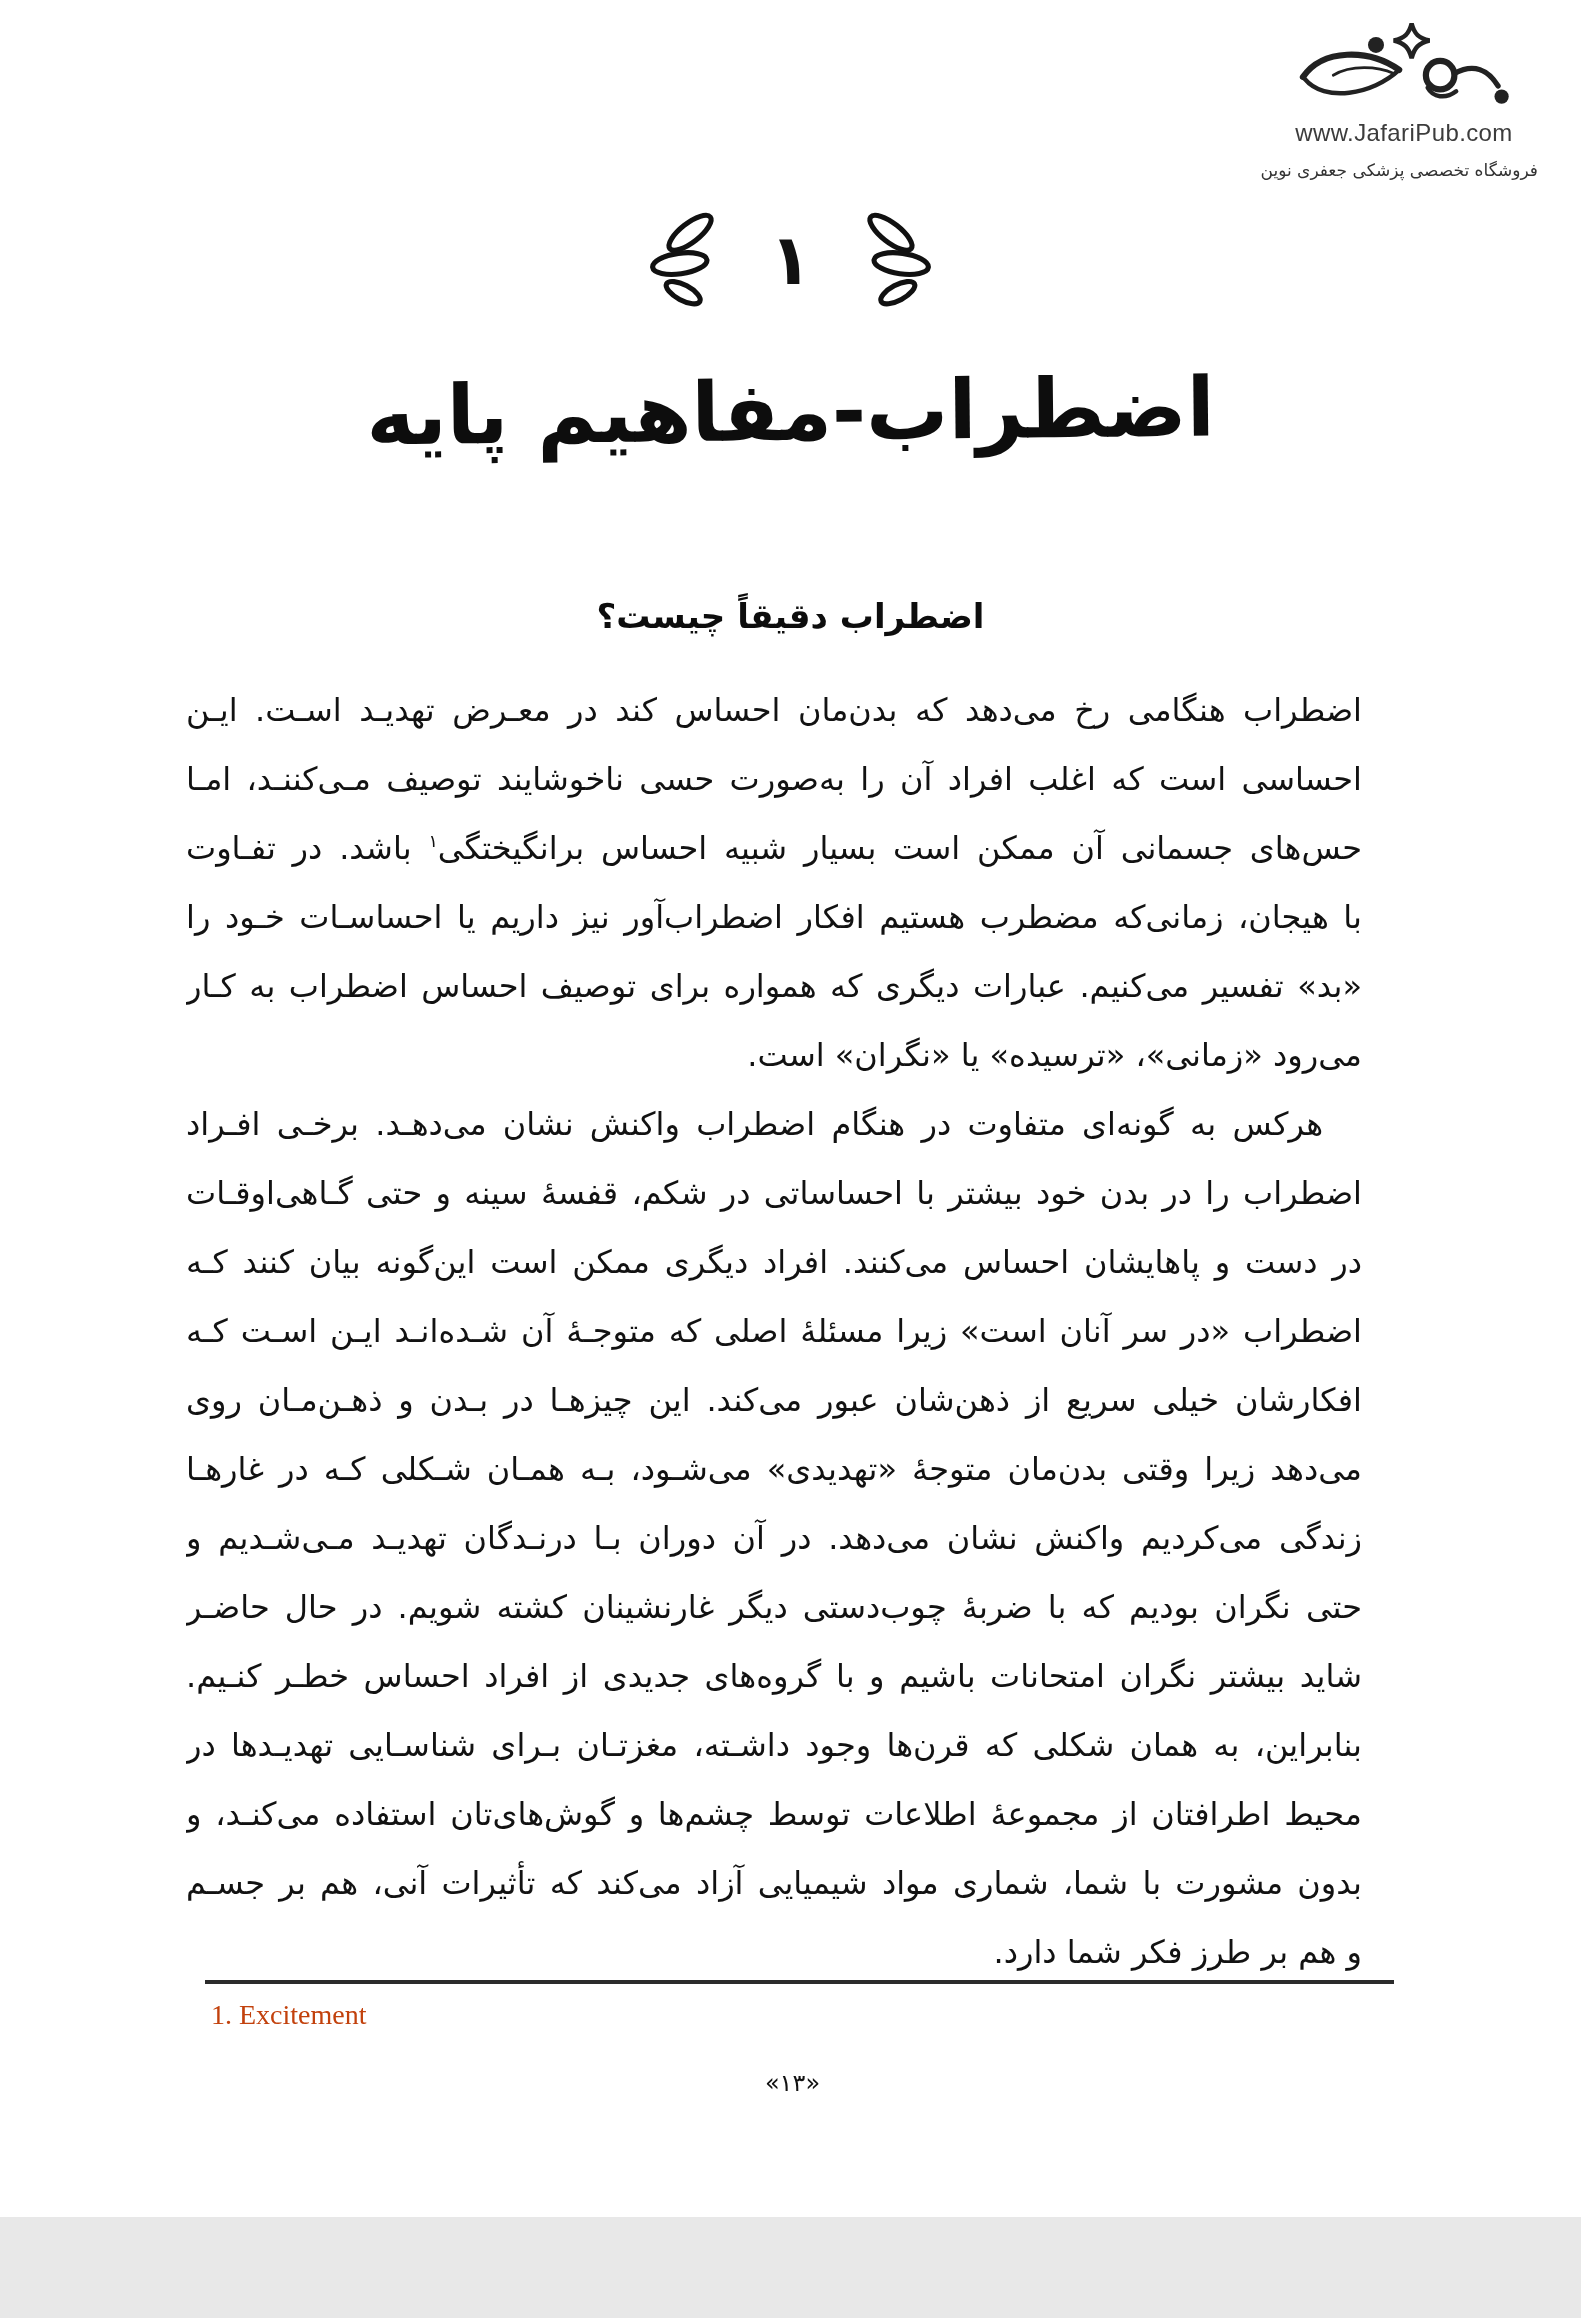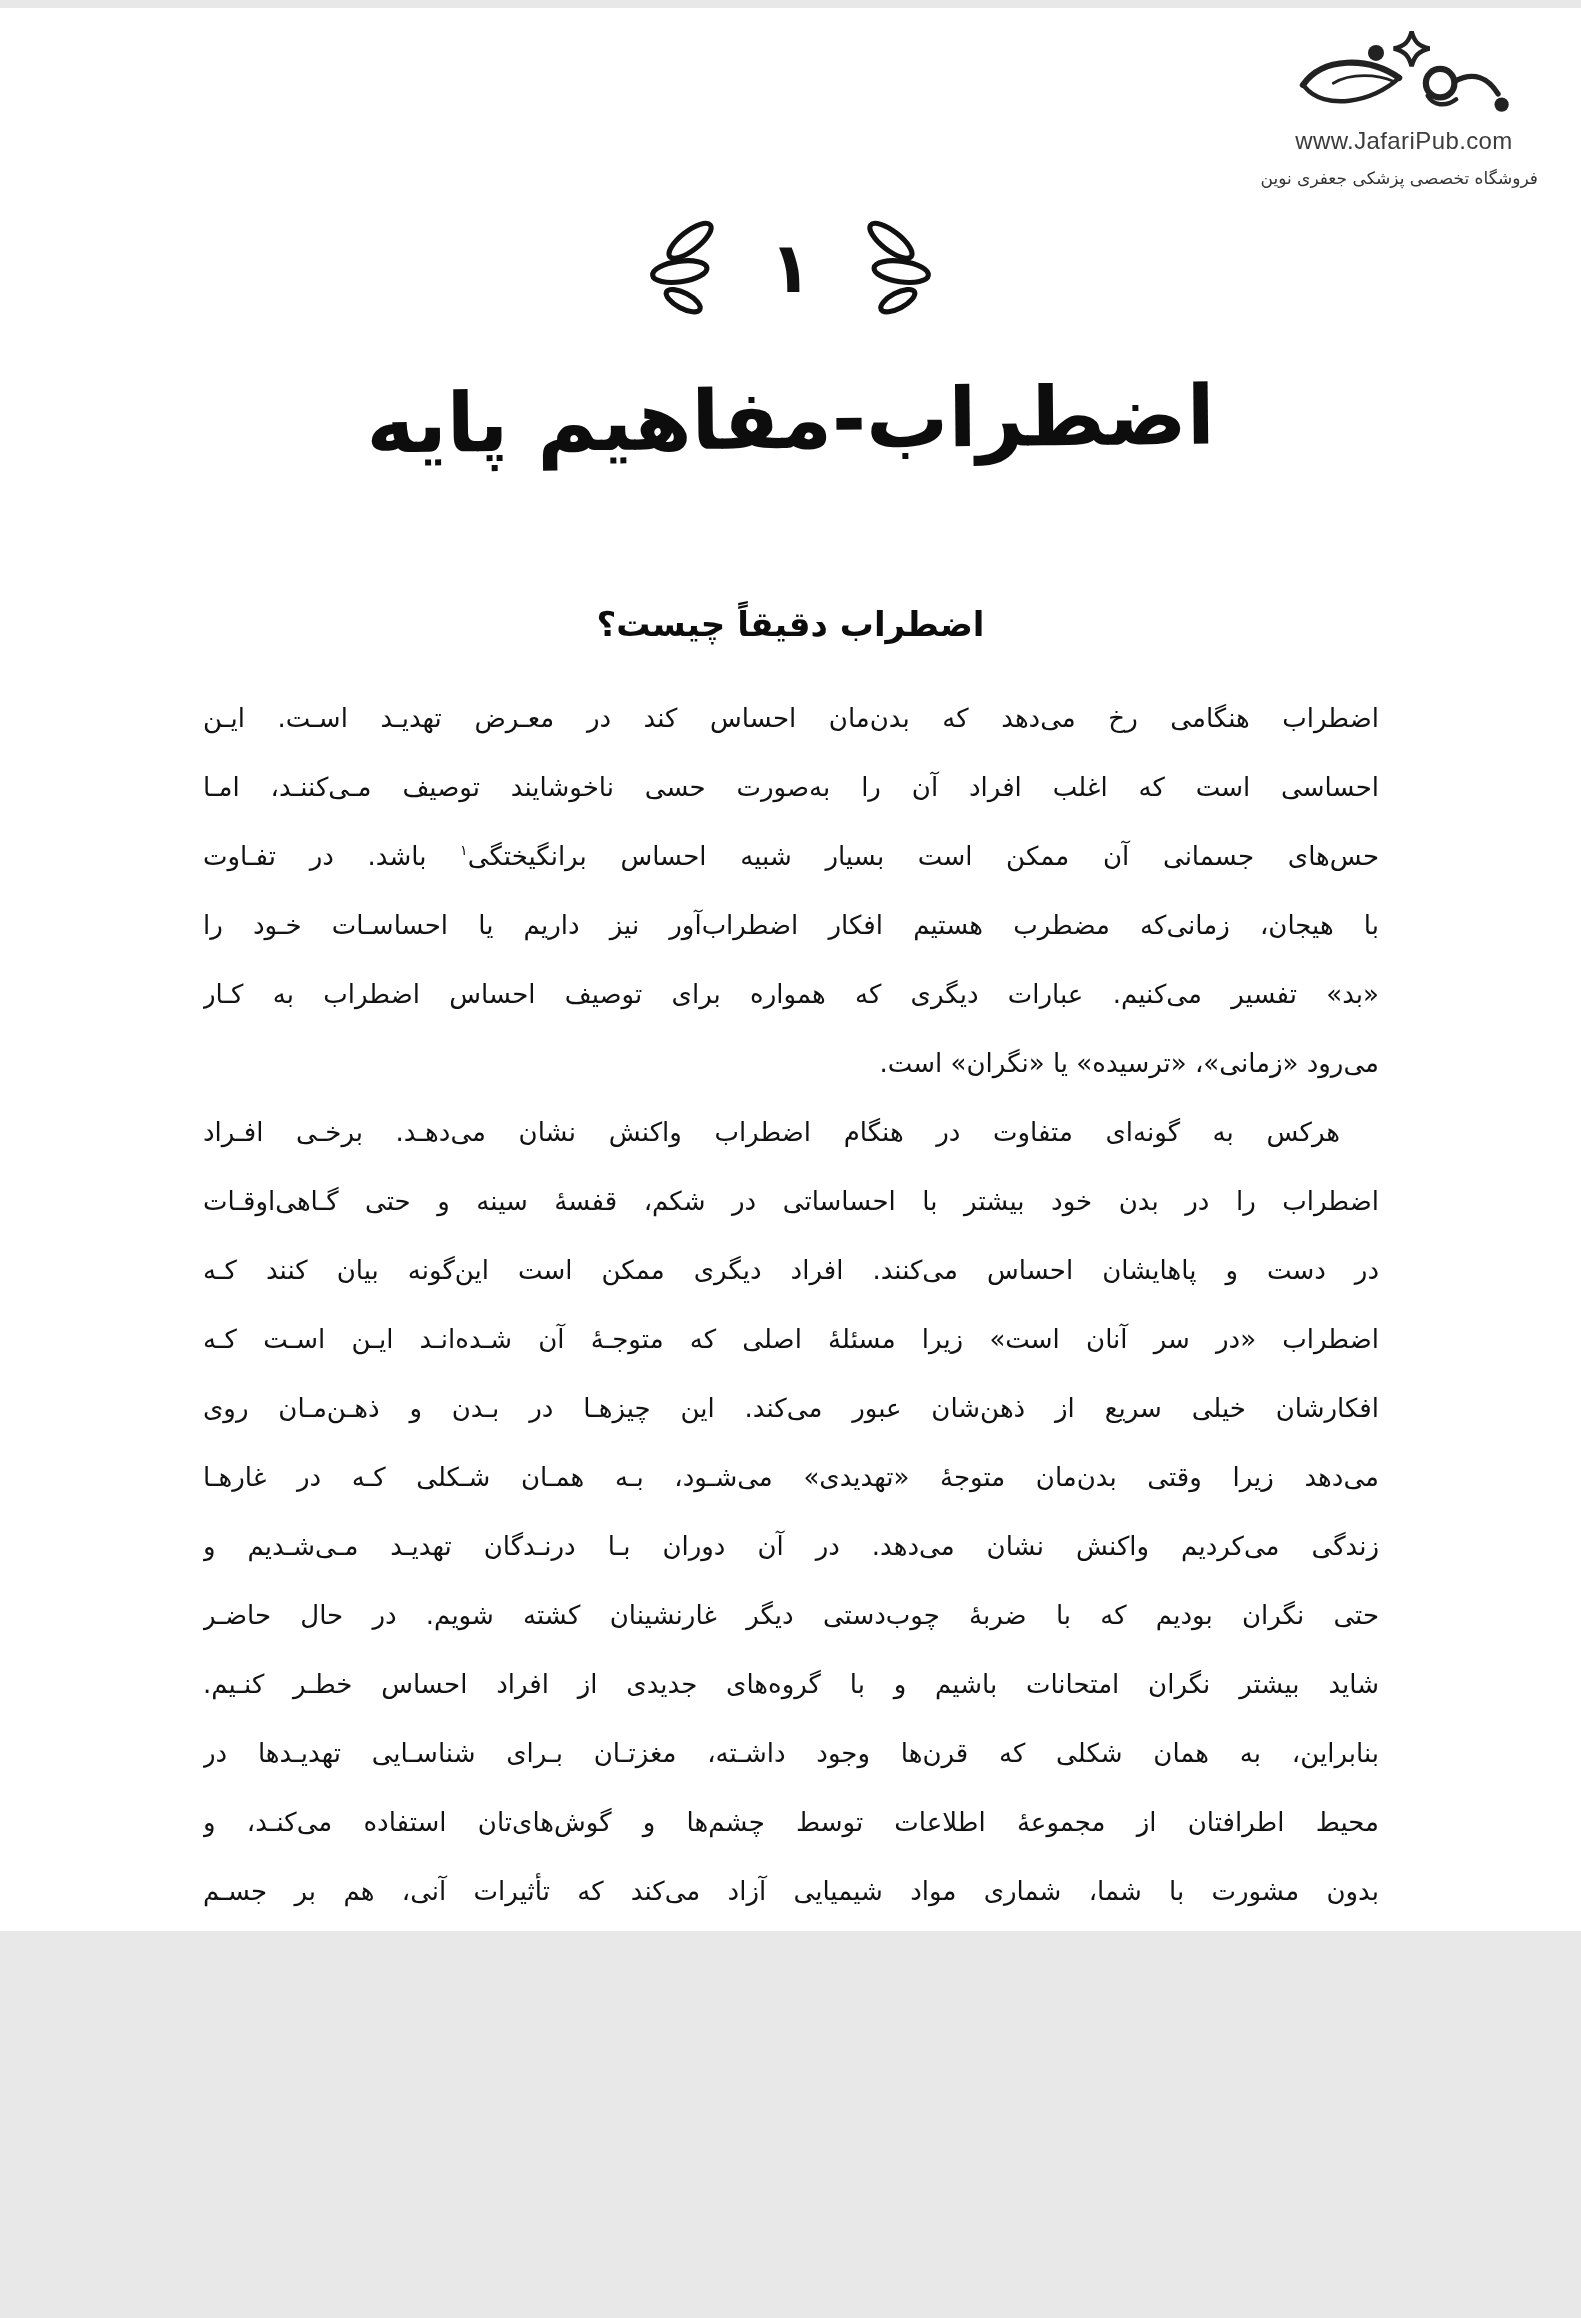--- a/index.html
+++ b/index.html
@@ -1,20 +1,20 @@
 <!DOCTYPE html>
 <html lang="fa" style="font-size:14.3px"><head>
 <meta charset="utf-8">
 <style>
   html,body{margin:0;padding:0;background:#e8e8e8;}
   .page{
     position:relative;
-    width:1581px;height:1923px;
+    width:1581px;height:2217px;
     background:#ffffff;
-    margin:8px auto;
+    margin:0 auto;
     overflow:hidden;
     font-family:"DejaVu Sans",sans-serif;
     color:#111;
   }
   
   .logo-block{
     position:absolute; top:19.6px; right:43px; width:268px;
     text-align:center;
   }
   .logo-mark{ display:block; margin:0 auto; }
@@ -45,23 +45,23 @@
     letter-spacing:0.9px;
   }
   
   .section-heading{
     position:absolute; top:596px; left:0; right:0;
     text-align:center; direction:rtl;
     font-size:34px; font-weight:bold; color:#0d0d0d;
   }
   
   .body-text{
-    position:absolute; top:676px; left:203px; width:1176px;
+    position:absolute; top:676px; left:186px; width:1176px;
     direction:rtl;
-    font-size:26px; color:#121212;
+    font-size:32px; color:#121212;
   }
   .bline{
     height:69px; line-height:69px;
     text-align:justify; text-align-last:justify;
     overflow:hidden; white-space:normal;
   }
   .bline.pend{ text-align-last:right; }
   .bline.indent{ padding-right:39px; }
   .bline sup{ font-size:0.55em; line-height:0; vertical-align:super; }
   

